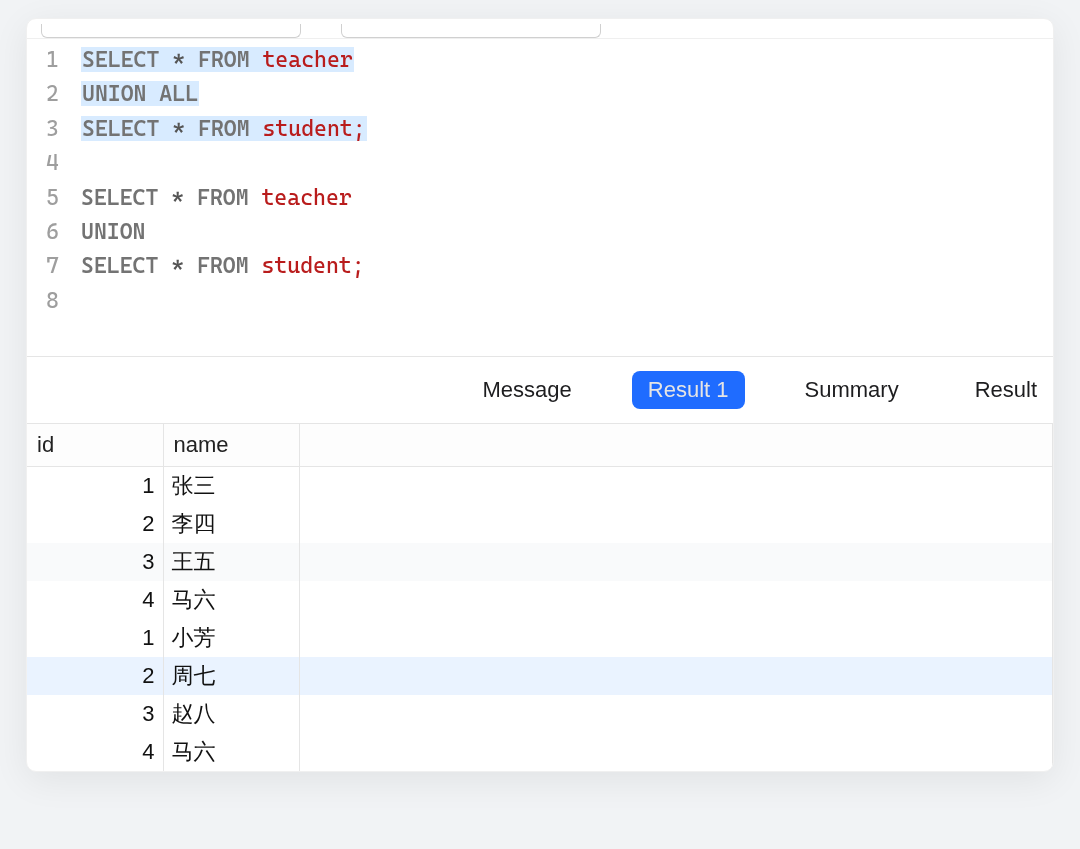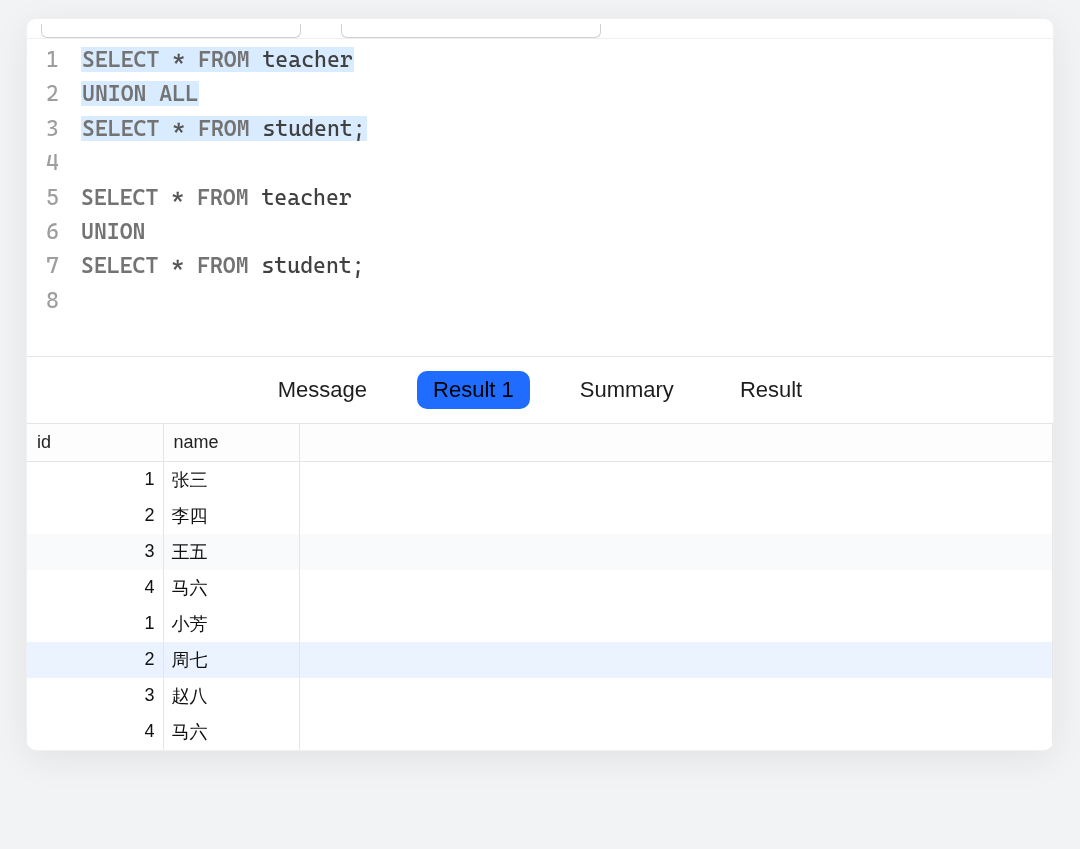--- a/index.html
+++ b/index.html
@@ -56,48 +56,47 @@
     text-align: right;
     padding-right: 22px;
     color: #9e9e9e;
     user-select: none;
   }
   .gutter div { height: 34.4px; }
   .code-lines { white-space: pre; flex: 1; }
   .line { height: 34.4px; }
   .kw { color: #737373; font-weight: 600; }
   .op { color: #555; }
-  .ident { color: #404040; }
+  .ident { color: #b91c1c; }
   .hl { background: #d8ebff; padding: 0 1px; }
   
   .tabs-row {
     display: flex;
-    justify-content: center;
+    justify-content: flex-end;
     align-items: center;
-    gap: 34px;
+    gap: 44px;
     padding: 14px 0 14px 0;
     border-bottom: 1px solid #e5e5e5;
     font-size: 22px;
     color: #1d1d1f;
   }
   .tab {
     padding: 6px 16px;
     border-radius: 8px;
     cursor: pointer;
   }
   .tab.active {
     background: #1f6cff;
-    color: #000000;
-    border-radius: 10px;
+    color: #e5e5e5;
   }
   
   table.results {
     width: 100%;
     border-collapse: collapse;
-    font-size: 18px;
+    font-size: 22px;
     table-layout: fixed;
   }
   .results th {
     text-align: left;
     font-weight: 400;
     border-bottom: 1px solid #e5e5e5;
     border-right: 1px solid #e5e5e5;
     padding: 8px 10px;
     background: #fdfdfd;
     color: #222;

